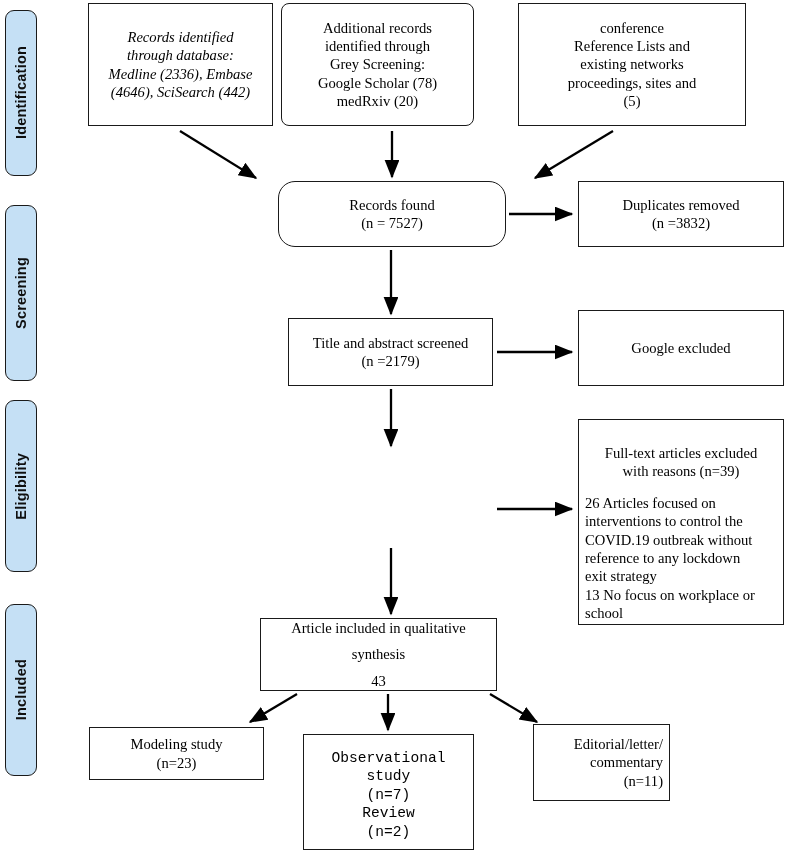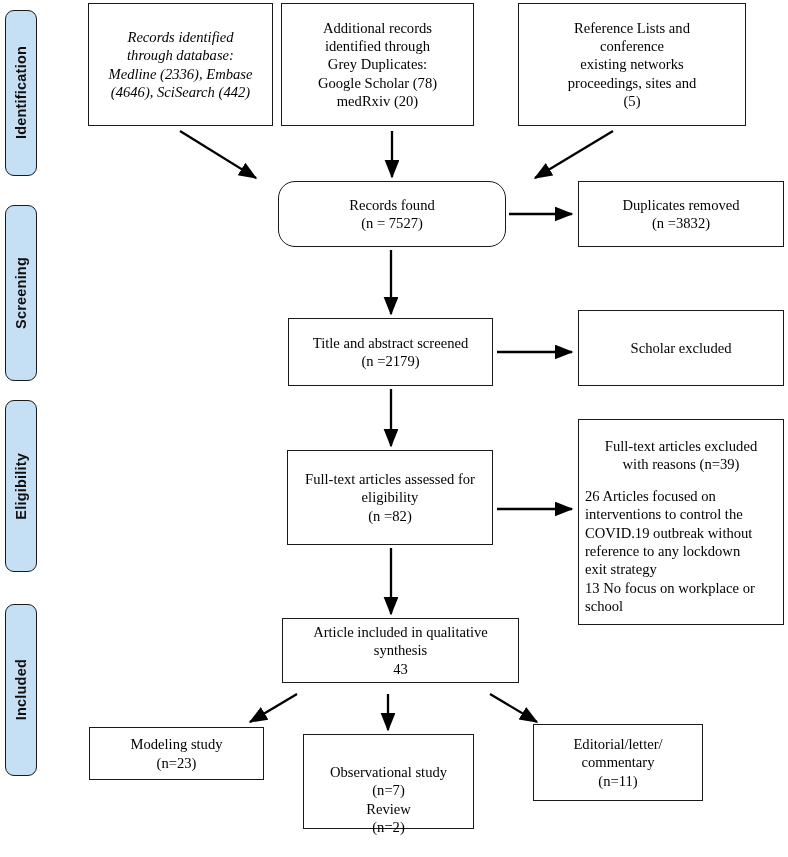--- a/index.html
+++ b/index.html
@@ -35,21 +35,21 @@
     box-sizing:border-box;
     display:flex;
     flex-direction:column;
     align-items:center;
     justify-content:center;
     padding:4px 6px;
     font-size:14.6px;
     line-height:1.26;
     text-align:center;
   }
-  .fbox.top-align{justify-content:flex-start;padding-top:17px;}
+  .fbox.top-align{justify-content:flex-start;padding-top:24px;}
   .fbox .ln{display:block;width:100%;}
   .body-block{width:100%;text-align:left;margin-top:13px;}
   .body-block .ln{text-align:left;}
 
   
   #arrows{position:absolute;left:0;top:0;width:788px;height:857px;pointer-events:none;}
 </style>
 </head>
 <body>
 
@@ -71,31 +71,31 @@
     <span class="stage-label">Included</span>
   </div>
 
   <div class="fbox" style="left:88px;top:3px;width:185px;height:123px;font-style:italic;">
     <span class="ln">Records identified</span>
     <span class="ln">through database:</span>
     <span class="ln">Medline (2336), Embase</span>
     <span class="ln">(4646), SciSearch (442)</span>
   </div>
 
-  <div class="fbox" style="left:281px;top:3px;width:193px;height:123px;">
+  <div class="fbox" style="left:281px;top:3px;width:193px;height:123px;border-radius:8px;">
     <span class="ln">Additional records</span>
     <span class="ln">identified through</span>
-    <span class="ln">Grey Duplicates:</span>
+    <span class="ln">Grey Screening:</span>
     <span class="ln">Google Scholar (78)</span>
     <span class="ln">medRxiv (20)</span>
   </div>
 
   <div class="fbox" style="left:518px;top:3px;width:228px;height:123px;">
+    <span class="ln">conference</span>
     <span class="ln">Reference Lists and</span>
-    <span class="ln">conference</span>
     <span class="ln">existing networks</span>
     <span class="ln">proceedings, sites and</span>
     <span class="ln">(5)</span>
   </div>
 
   <div class="fbox" style="left:278px;top:181px;width:228px;height:66px;border-radius:17px;">
     <span class="ln">Records found</span>
     <span class="ln">(n = 7527)</span>
   </div>
 
@@ -103,62 +103,57 @@
     <span class="ln">Duplicates removed</span>
     <span class="ln">(n =3832)</span>
   </div>
 
   <div class="fbox" style="left:288px;top:318px;width:205px;height:68px;">
     <span class="ln">Title and abstract screened</span>
     <span class="ln">(n =2179)</span>
   </div>
 
   <div class="fbox" style="left:578px;top:310px;width:206px;height:76px;">
-    <span class="ln">Scholar excluded</span>
+    <span class="ln">Google excluded</span>
   </div>
 
-  <div class="fbox" style="left:287px;top:450px;width:206px;height:95px;">
-    <span class="ln">Full-text articles assessed for</span>
-    <span class="ln">eligibility</span>
-    <span class="ln">(n =82)</span>
-  </div>
 
   <div class="fbox top-align" style="left:578px;top:419px;width:206px;height:206px;">
     <span class="ln">Full-text articles excluded</span>
     <span class="ln">with reasons (n=39)</span>
     <span class="body-block">
       <span class="ln">26 Articles focused on</span>
       <span class="ln">interventions to control the</span>
       <span class="ln">COVID.19 outbreak without</span>
       <span class="ln">reference to any lockdown</span>
       <span class="ln">exit strategy</span>
       <span class="ln">13 No focus on workplace or</span>
       <span class="ln">school</span>
     </span>
   </div>
 
-  <div class="fbox" style="left:282px;top:618px;width:237px;height:65px;">
+  <div class="fbox" style="left:260px;top:618px;width:237px;height:73px;gap:8px;">
     <span class="ln">Article included in qualitative</span>
     <span class="ln">synthesis</span>
     <span class="ln">43</span>
   </div>
 
   <div class="fbox" style="left:89px;top:727px;width:175px;height:53px;">
     <span class="ln">Modeling study</span>
     <span class="ln">(n=23)</span>
   </div>
 
-  <div class="fbox top-align" style="left:303px;top:734px;width:171px;height:95px;padding-top:28px;">
+  <div class="fbox top-align" style="left:303px;top:734px;width:171px;height:116px;padding-top:14px;font-family:Liberation Mono, monospace;">
     <span class="ln">Observational study</span>
     <span class="ln">(n=7)</span>
     <span class="ln">Review</span>
     <span class="ln">(n=2)</span>
   </div>
 
-  <div class="fbox" style="left:533px;top:724px;width:170px;height:77px;">
+  <div class="fbox" style="left:533px;top:724px;width:137px;height:77px;text-align:right;">
     <span class="ln">Editorial/letter/</span>
     <span class="ln">commentary</span>
     <span class="ln">(n=11)</span>
   </div>
 
   <svg id="arrows" viewBox="0 0 788 857">
     <defs>
       <marker id="ah" markerWidth="9" markerHeight="9" refX="7.4" refY="3.2" orient="auto" markerUnits="strokeWidth">
         <path d="M0,0 L8,3.2 L0,6.4 z" fill="#000000"></path>
       </marker>

